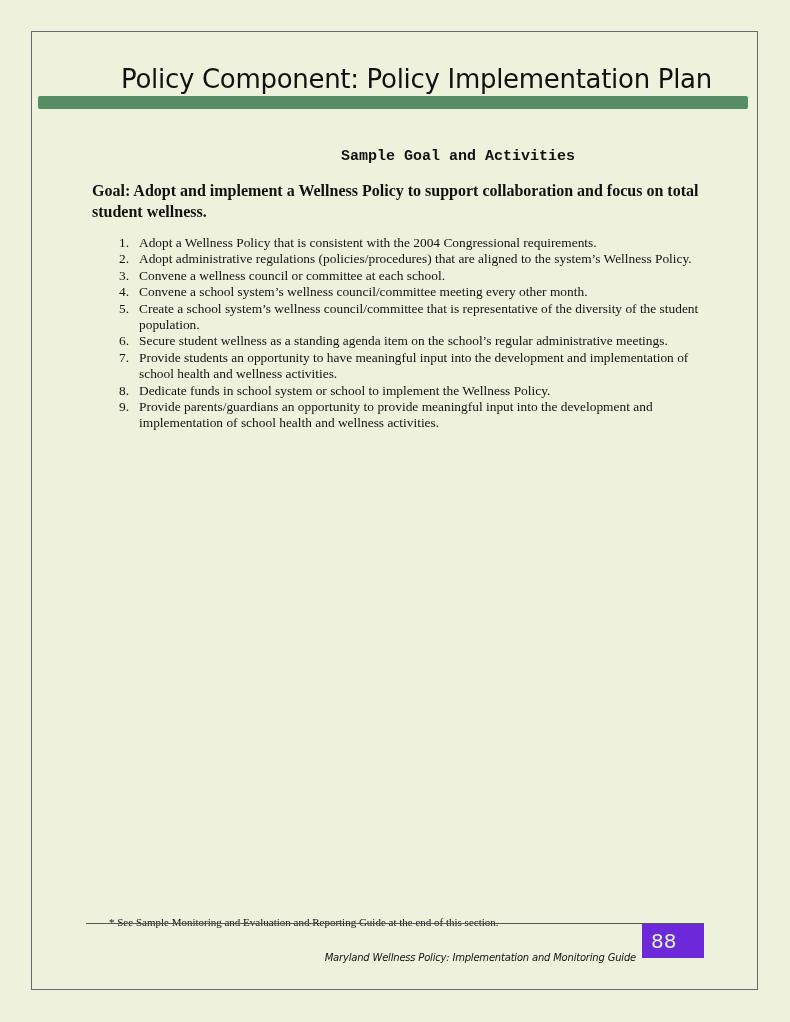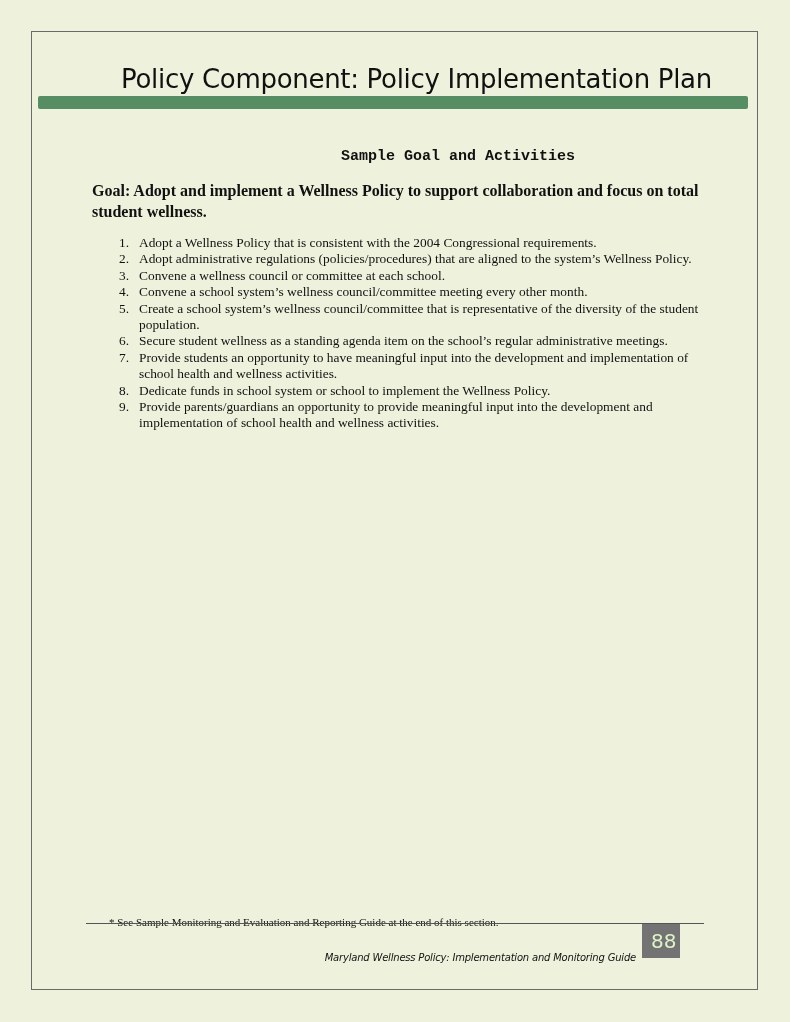--- a/index.html
+++ b/index.html
@@ -92,22 +92,22 @@
       right: 154px; top: 952px;
       font-family: "DejaVu Sans", sans-serif;
       font-size: 10px;
       letter-spacing: -0.2px;
       white-space: nowrap;
       font-style: italic;
     }
     .page-box {
       position: absolute;
       left: 642px; top: 924px;
-      width: 38px; height: 34px;
-      background: #737373;
+      width: 62px; height: 34px;
+      background: #6d28d9;
       color: #dff2c8;
       font-family: "DejaVu Sans", sans-serif;
       font-size: 20px;
       line-height: 34px;
       padding-left: 9px;
       box-sizing: border-box;
     }
   </style>
 </head>
 <body>

